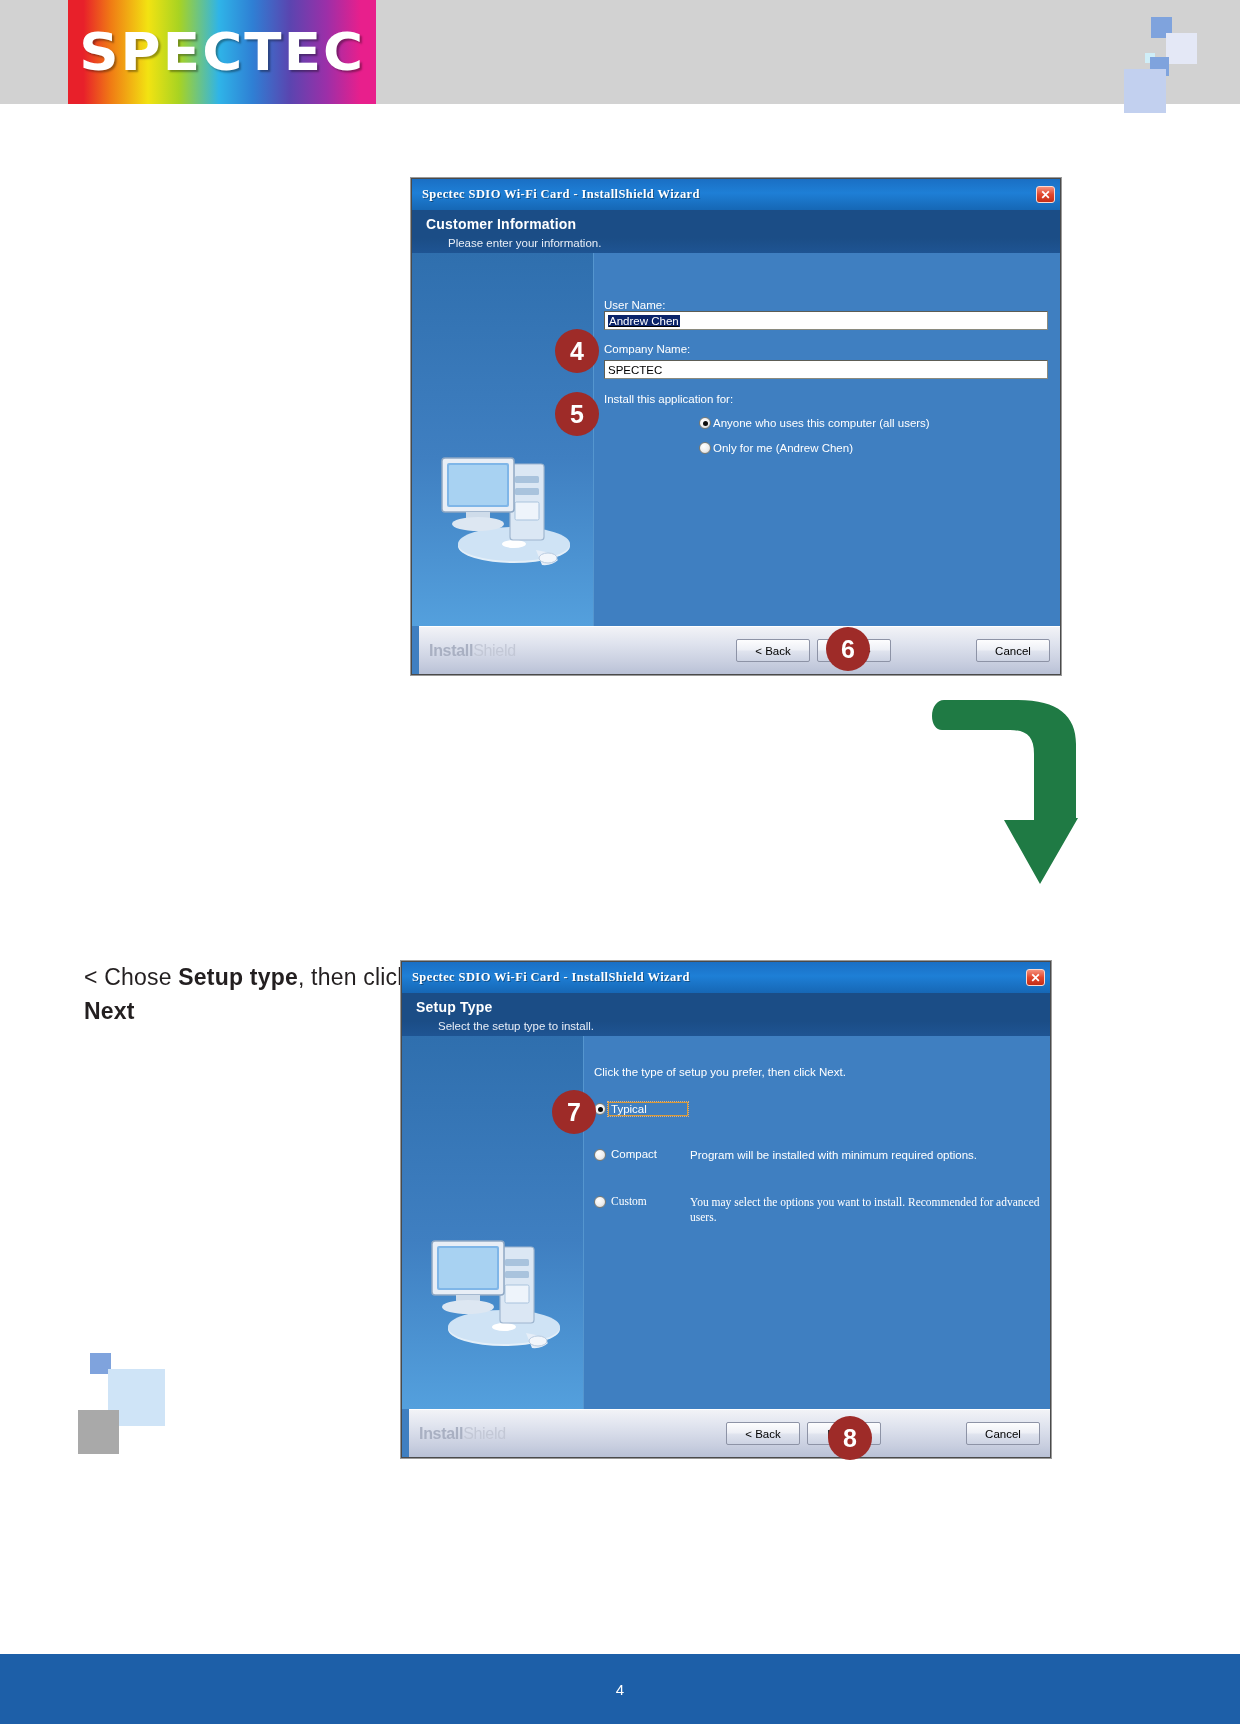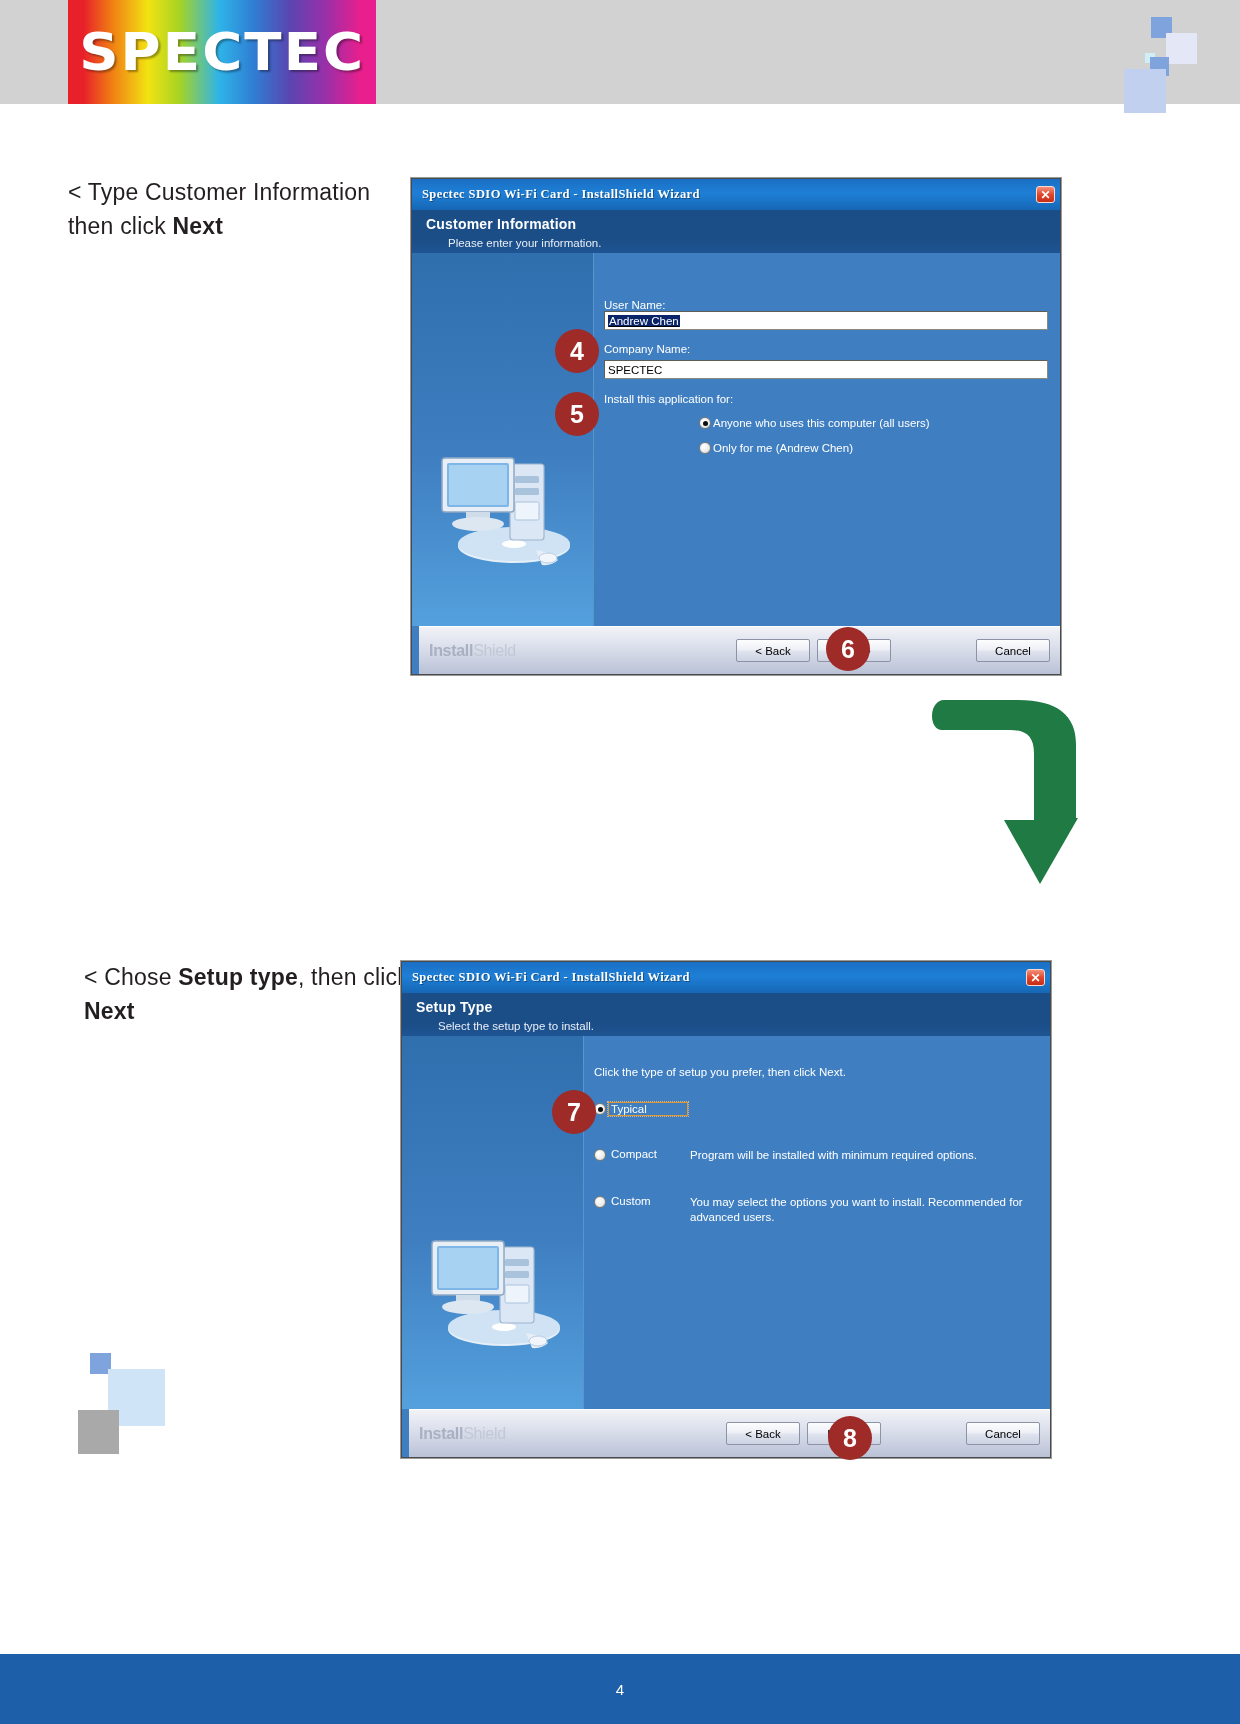--- a/index.html
+++ b/index.html
@@ -204,23 +204,20 @@
     <div class="logo-box">
       <div class="logo-text">SPECTEC</div>
     </div>
   </div>
   <div class="sq sq-a"></div>
   <div class="sq sq-b"></div>
   <div class="sq sq-c"></div>
   <div class="sq sq-d"></div>
   <div class="sq sq-e"></div>
 
-  <div class="caption cap1">
-    <span>&lt; Type Customer Information then click </span><b>Next</b>
-  </div>
 
   <div class="dlg dlg1">
     <div class="titlebar">
       <div class="title-text">Spectec SDIO Wi-Fi Card  -  InstallShield  Wizard</div>
       <div class="title-spacer"></div>
       <div class="btn-close">✕</div>
     </div>
 
     <div class="dlg-header">
       <div class="dlg-header-title">Customer Information</div>
@@ -339,21 +336,21 @@
             <div class="radio on"></div>
             <div class="opt-name focus">Typical</div>
           </div>
 
           <div class="radio-row" style="margin-top:32px;">
             <div class="radio"></div>
             <div class="opt-name" style="padding:0 3px;">Compact</div>
             <div class="opt-desc">Program will be installed with minimum required options.</div>
           </div>
 
-          <div class="radio-row" style="margin-top:32px;">
+          <div class="radio-row" style="margin-top:32px;font-family:Liberation Serif, serif;">
             <div class="radio"></div>
             <div class="opt-name" style="padding:0 3px;">Custom</div>
             <div class="opt-desc">You may select the options you want to install. Recommended for advanced users.</div>
           </div>
         </div>
       </div>
     </div>
 
     <div class="dlg-foot">
       <div class="is-logo"><span style="color:#a9b0c2;font-weight:700;">Install</span><span>Shield</span></div>

